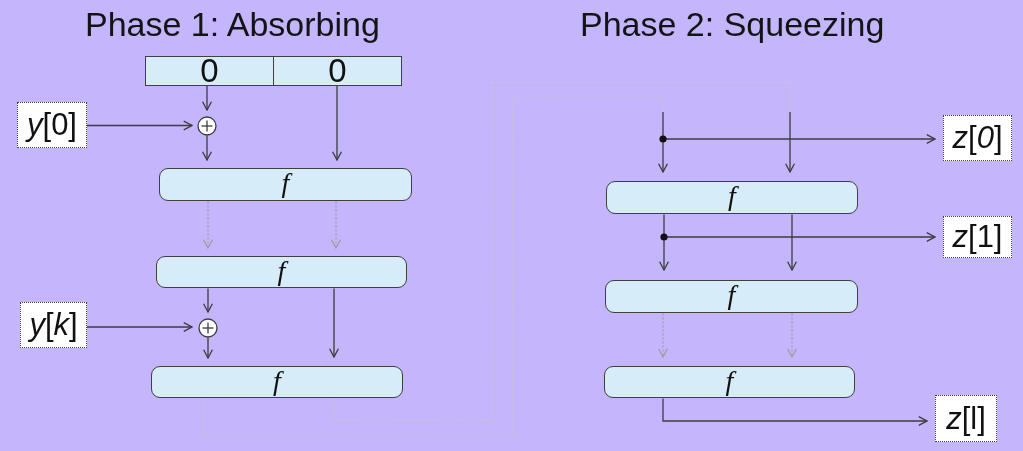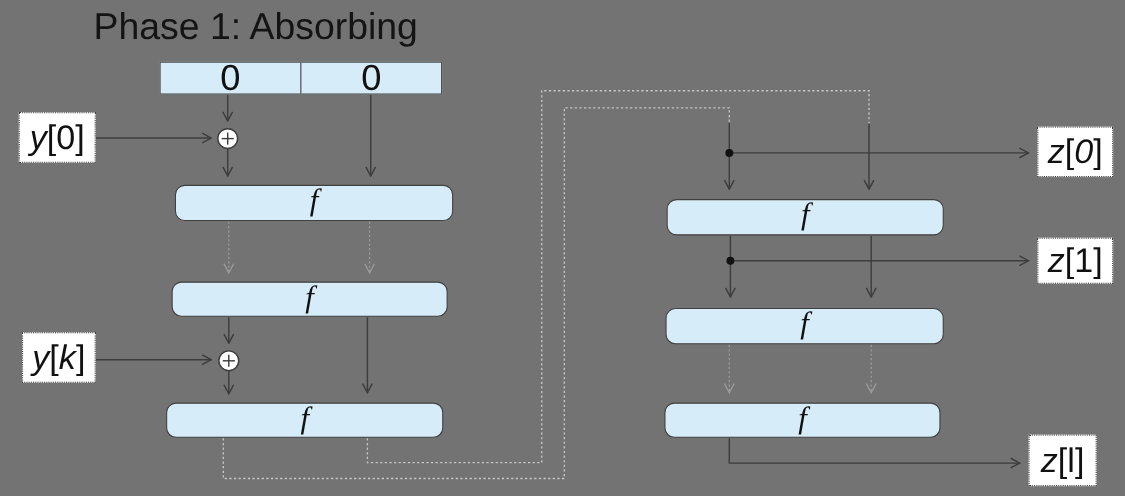--- a/index.html
+++ b/index.html
@@ -1,16 +1,16 @@
 <!DOCTYPE html>
 <html><head>
 <meta charset="utf-8">
 <style>
   html,body{margin:0;padding:0;background:#ffffff;}
-  #canvas{position:relative;width:1023px;height:451px;background:#737373;overflow:hidden;
+  #canvas{position:relative;width:1023px;height:451px;background:#c4b5fd;overflow:hidden;
           font-family:"Liberation Sans",sans-serif;}
   #wires{position:absolute;left:0;top:0;width:1023px;height:451px;}
   .title{position:absolute;font-size:34px;color:#141414;white-space:nowrap;letter-spacing:0px;}
   .state{position:absolute;left:145px;top:56px;width:257px;height:30px;display:flex;
          background:#d6ecf8;border:1.6px solid #404040;box-sizing:border-box;}
   .state .cell{flex:1;display:flex;align-items:center;justify-content:center;
                font-size:33px;line-height:28px;color:#111;}
   .state .cell.divided{border-left:1.6px solid #404040;}
   .fbox{position:absolute;background:#d6ecf8;border:1.5px solid #404040;border-radius:9px;
         box-sizing:border-box;display:flex;align-items:center;justify-content:center;
@@ -79,20 +79,21 @@
       <line x1="207" y1="120.5" x2="207" y2="131.5"></line>
     </g>
     <g stroke="#3d3d3d" stroke-width="1.3" fill="#ffffff">
       <circle cx="208" cy="328" r="9"></circle>
       <line x1="202.5" y1="328" x2="213.5" y2="328"></line>
       <line x1="208" y1="322.5" x2="208" y2="333.5"></line>
     </g>
   </svg>
 
   <div class="title" style="left:85px;top:5px;">Phase 1: Absorbing</div>
+  <div class="title" style="left:580px;top:5px;">Phase 2: Squeezing</div>
 
   <div class="state">
     <div class="cell">0</div>
     <div class="cell divided">0</div>
   </div>
 
   <div class="fbox" style="left:159px;top:168px;width:253px;height:33px;">f</div>
   <div class="fbox" style="left:156px;top:256px;width:251px;height:32px;">f</div>
   <div class="fbox" style="left:151px;top:366px;width:252px;height:32px;">f</div>
 

